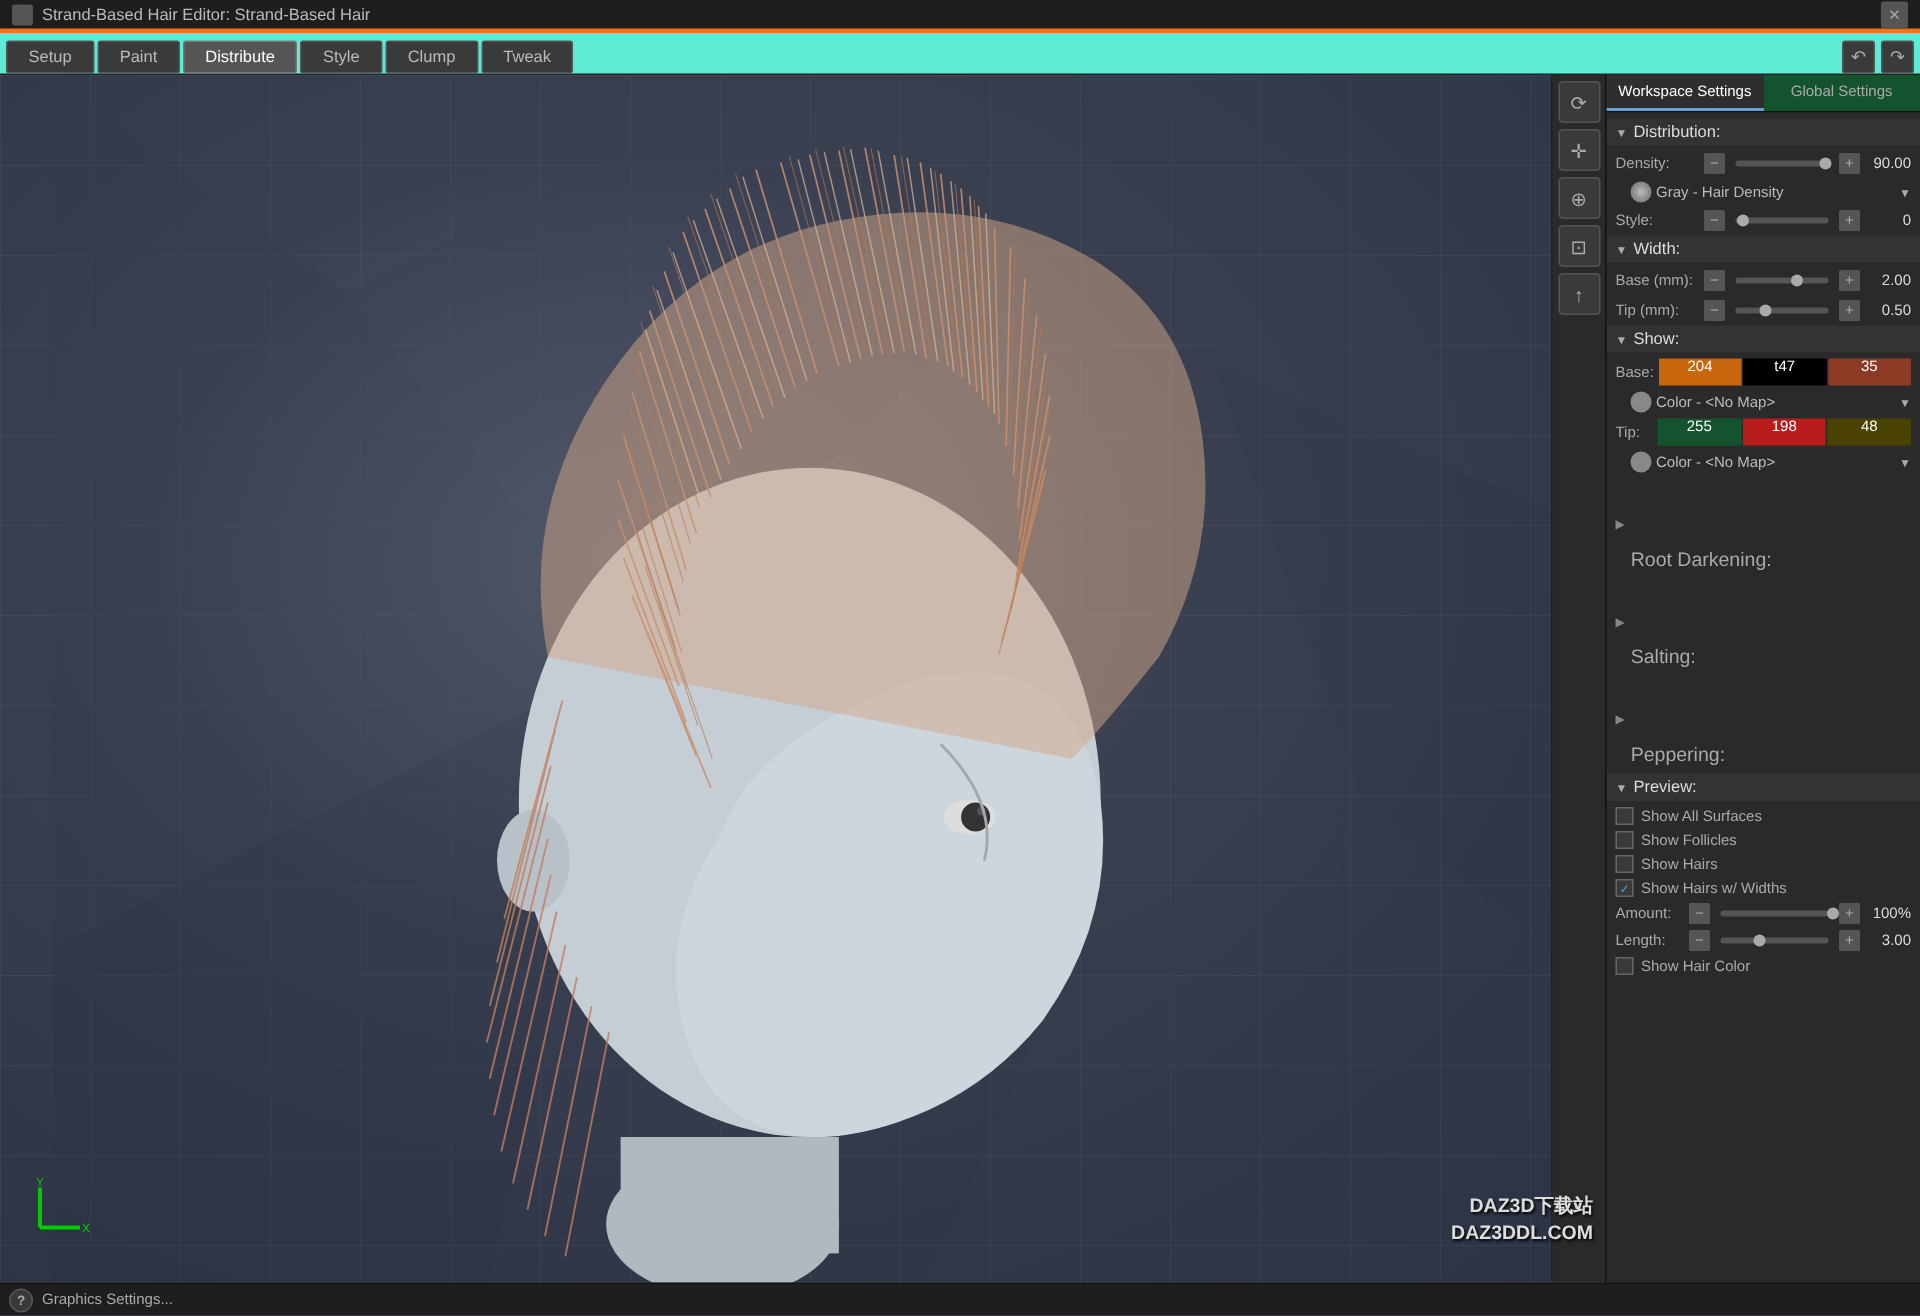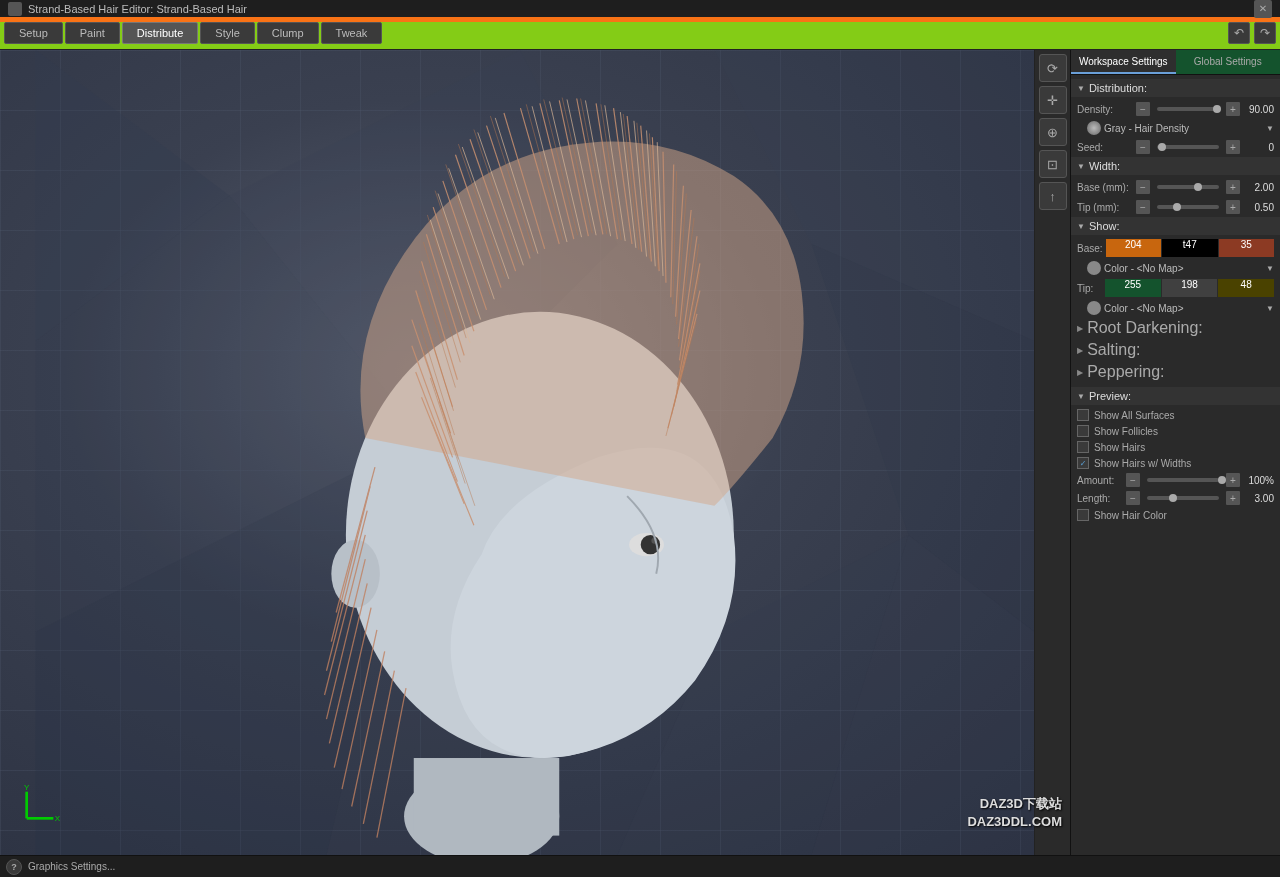--- a/index.html
+++ b/index.html
@@ -2,32 +2,32 @@
 <html><head>
   <meta charset="utf-8">
   <style>
     * { box-sizing: border-box; margin: 0; padding: 0; }
     body { width: 1280px; height: 877px; overflow: hidden; background: #3a3a3a; font-family: Arial, sans-serif; font-size: 11px; color: #ccc; }
 
     
     #titlebar {
       height: 22px; background: #1e1e1e; display: flex; align-items: center;
       justify-content: space-between; padding: 0 8px; color: #bbb; font-size: 11px;
-      border-bottom: 5px solid #f97316;
+      border-bottom: 3px solid #f97316;
     }
     #titlebar .title { display: flex; align-items: center; gap: 6px; }
     #titlebar .title-icon { width: 14px; height: 14px; background: #555; border-radius: 2px; }
     #titlebar .close-btn {
       width: 18px; height: 18px; background: #555; border-radius: 2px; cursor: pointer;
       display: flex; align-items: center; justify-content: center; color: #aaa; font-size: 10px;
     }
 
     
     #toolbar {
-      height: 28px; background: #84cc16; display: flex; align-items: flex-start;
+      height: 28px; background: #5eead4; display: flex; align-items: flex-end;
       padding: 0 4px; border-bottom: 1px solid #222; gap: 2px;
     }
     .toolbar-tab {
       height: 22px; padding: 0 14px; background: #3a3a3a; border: 1px solid #555;
       color: #bbb; cursor: pointer; font-size: 11px; display: flex; align-items: center;
       border-radius: 2px;
     }
     .toolbar-tab.active { background: #555; color: #fff; border-color: #777; }
     .toolbar-actions { margin-left: auto; display: flex; gap: 4px; }
     .toolbar-btn {
@@ -134,28 +134,28 @@
     .color-label { color: #aaa; font-size: 10px; min-width: 25px; }
     .color-swatch-container { display: flex; flex: 1; gap: 1px; }
     .color-input {
       flex: 1; height: 18px; border: none; text-align: center; font-size: 10px;
       color: #fff; cursor: pointer;
     }
     .ci-r { background: #c8660e; }
     .ci-g { background: #000000; }
     .ci-b { background: #8c3a23; }
     .ci-r2 { background: #14532d; }
-    .ci-g2 { background: #404040; }
+    .ci-g2 { background: #b91c1c; }
     .ci-b2 { background: #4a4200; }
 
     .expandable-row {
       display: flex; align-items: center; padding: 2px 6px; gap: 4px; cursor: pointer;
     }
     .expandable-arrow { font-size: 8px; color: #888; }
-    .expandable-label { color: #aaa; font-size: 16px; }
+    .expandable-label { color: #aaa; font-size: 13px; margin-top: 46px; }
 
     
     .preview-section { margin-top: 4px; }
     .checkbox-row {
       display: flex; align-items: center; padding: 2px 6px; gap: 5px;
     }
     .cb {
       width: 12px; height: 12px; background: #3a3a3a; border: 1px solid #666;
       display: flex; align-items: center; justify-content: center; cursor: pointer;
       font-size: 8px;
@@ -389,21 +389,21 @@
         <span class="prop-value">90.00</span>
       </div>
 
       <div class="color-map-row">
         <div class="color-map-icon" style="background: radial-gradient(circle, #bbb 0%, #666 100%);"></div>
         <span class="color-map-text">Gray - Hair Density</span>
         <span class="color-map-arrow">▼</span>
       </div>
 
       <div class="prop-row">
-        <span class="prop-label">Seed:</span>
+        <span class="prop-label">Style:</span>
         <div class="prop-btn">−</div>
         <div class="prop-slider">
           <div class="prop-slider-thumb" style="left: 2%;"></div>
         </div>
         <div class="prop-btn">+</div>
         <span class="prop-value">0</span>
       </div>
 
       <div class="section-header">
         <span class="arrow">▼</span>

